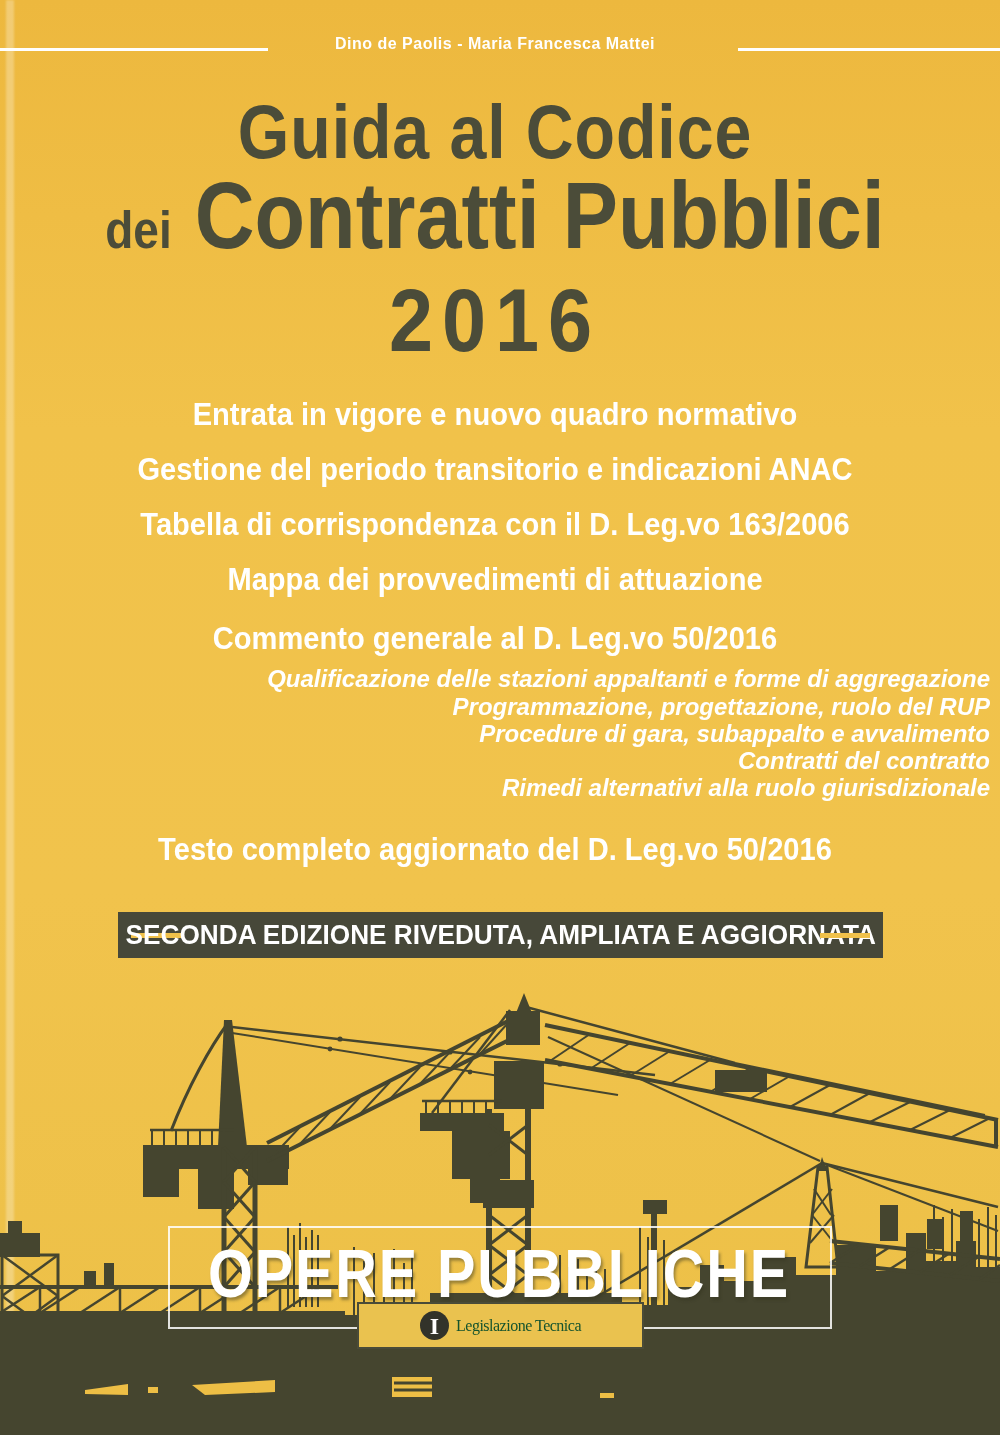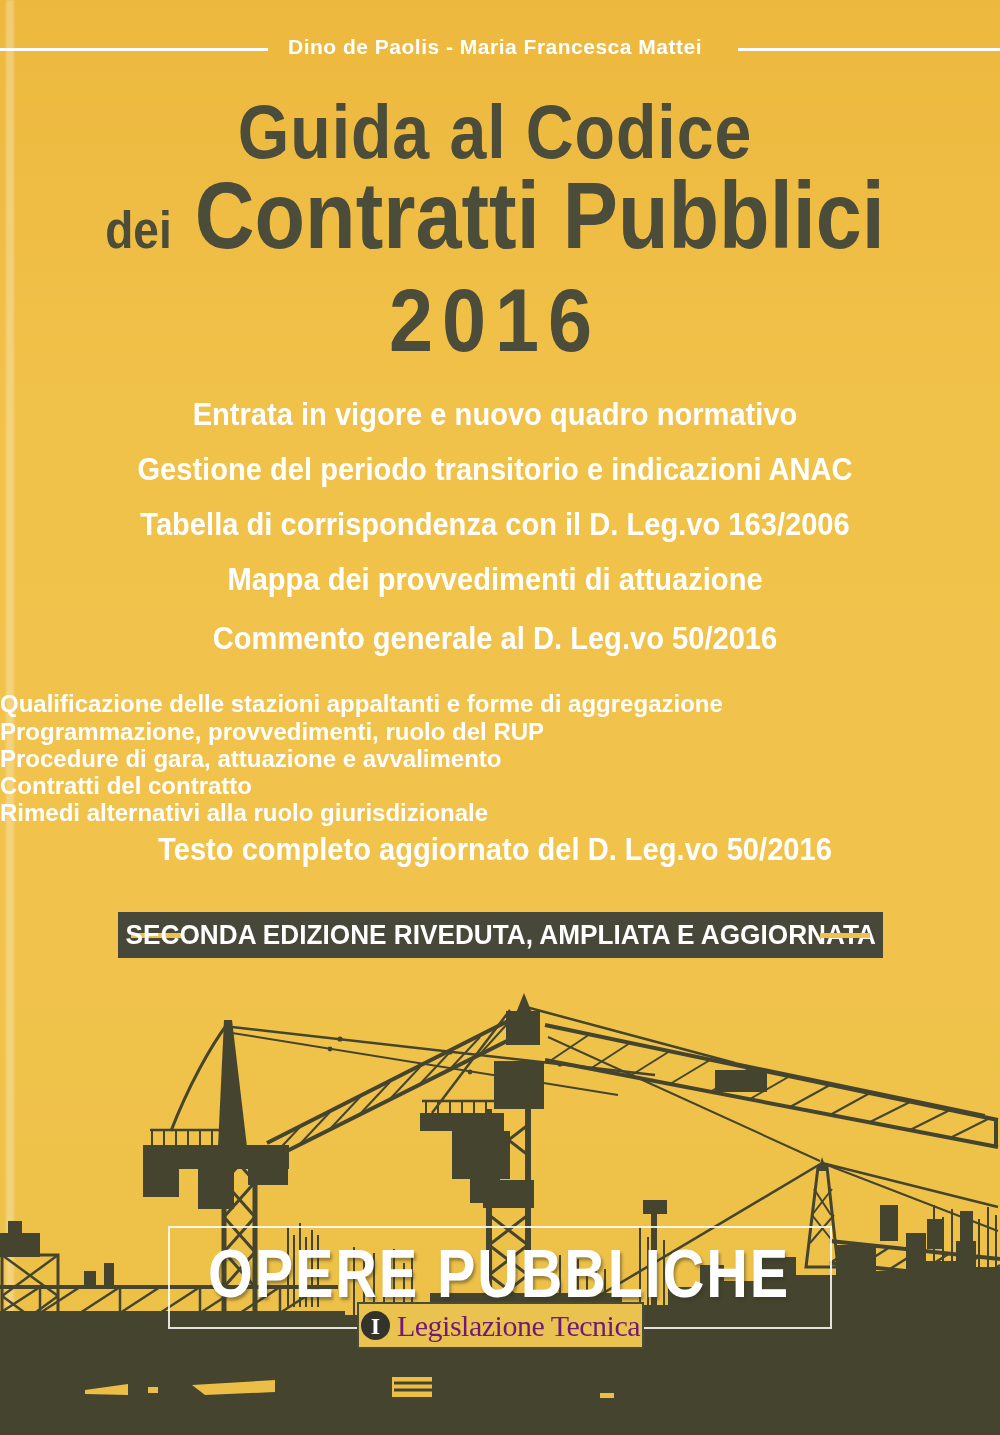--- a/index.html
+++ b/index.html
@@ -8,34 +8,34 @@
     background:linear-gradient(180deg,#edb83e 0%,#f1c24a 30%,#f1c34c 62%,#ecc047 100%);
     font-family:"Liberation Sans",sans-serif;
   }
   .spine-light{position:absolute;left:6px;top:0;width:8px;height:100%;
     background:rgba(255,255,255,.28);filter:blur(1px);}
   
   .rule{position:absolute;top:48px;height:3px;background:#fff;}
   .rule.left{left:0;width:268px;}
   .rule.right{left:738px;width:262px;}
   .authors{position:absolute;top:35px;left:0;width:990px;text-align:center;
-    color:#fff;font-size:21px;font-weight:bold;letter-spacing:.5px;}
+    color:#fff;font-size:16px;font-weight:bold;letter-spacing:.5px;}
   
   .t-line{position:absolute;left:0;width:990px;text-align:center;color:#4b4c39;
     font-weight:bold;line-height:1;white-space:nowrap;}
   .t1{top:96px;font-size:72px;letter-spacing:1px;transform:scale(.92,1.05);}
   .t2{top:170px;font-size:90px;letter-spacing:0;transform:scale(.92,1.05);}
   .t2 .small{font-size:50px;font-weight:bold;}
   .t3{top:276px;font-size:88px;letter-spacing:10px;transform:scale(.9,1.02);}
   
   .feat{position:absolute;left:0;width:990px;text-align:center;color:#fff;
     font-weight:bold;font-size:30px;line-height:1.1;white-space:nowrap;
     transform:scale(.97,1.03);}
-  .sub{position:absolute;left:0;width:990px;text-align:left;color:#fff;
-    font-weight:bold;font-size:24px;line-height:1.05;white-space:nowrap;margin-top:25px;}
+  .sub{position:absolute;left:0;width:990px;text-align:right;color:#fff;
+    font-weight:bold;font-style:italic;font-size:24px;line-height:1.05;white-space:nowrap;}
   
   .banner{position:absolute;left:118px;top:912px;width:765px;height:46px;
     background:#474839;display:flex;align-items:center;justify-content:center;}
   .banner .txt{color:#fff;font-weight:bold;font-size:27px;letter-spacing:0;
     transform:scale(.97,1);white-space:nowrap;}
   .dash{position:absolute;top:21px;width:50px;height:5px;background:#f0c14a;}
   .dash.l{left:13px;} .dash.r{right:13px;}
   
   .silhouette{position:absolute;left:0;top:975px;width:1000px;height:460px;}
   
@@ -44,21 +44,21 @@
   .series-title{position:absolute;left:168px;top:1238px;width:662px;text-align:center;
     color:#fff;font-weight:bold;font-size:62px;letter-spacing:2px;white-space:nowrap;
     transform:scale(.93,1.1);text-shadow:2px 3px 3px rgba(50,50,30,.45);}
   
   .badge{position:absolute;left:357px;top:1302px;width:287px;height:47px;
     background:#eac24f;border:2px solid #4a4b38;box-sizing:border-box;
     display:flex;align-items:center;justify-content:center;gap:7px;}
   .badge .logo{width:29px;height:29px;border-radius:50%;background:#32332a;
     color:#fff;display:flex;align-items:center;justify-content:center;
     font-family:"Liberation Serif",serif;font-weight:bold;font-size:24px;line-height:1;}
-  .badge .pname{font-family:"Liberation Serif",serif;color:#701a75;font-size:30px;
+  .badge .pname{font-family:"Liberation Serif",serif;color:#14532d;font-size:16px;
     letter-spacing:-.5px;white-space:nowrap;}
 </style>
 </head>
 <body>
 
 <div class="page">
   <div class="spine-light"></div>
 
   <div class="rule left"></div>
   <div class="rule right"></div>
@@ -68,22 +68,22 @@
   <div class="t-line t2"><span class="small">dei</span> <span>Contratti Pubblici</span></div>
   <div class="t-line t3">2016</div>
 
   <div class="feat" style="top:398px">Entrata in vigore e nuovo quadro normativo</div>
   <div class="feat" style="top:453px">Gestione del periodo transitorio e indicazioni ANAC</div>
   <div class="feat" style="top:508px">Tabella di corrispondenza con il D. Leg.vo 163/2006</div>
   <div class="feat" style="top:563px">Mappa dei provvedimenti di attuazione</div>
   <div class="feat" style="top:622px">Commento generale al D. Leg.vo 50/2016</div>
 
   <div class="sub" style="top:666px">Qualificazione delle stazioni appaltanti e forme di aggregazione</div>
-  <div class="sub" style="top:694px">Programmazione, provvedimenti, ruolo del RUP</div>
-  <div class="sub" style="top:721px">Procedure di gara, attuazione e avvalimento</div>
+  <div class="sub" style="top:694px">Programmazione, progettazione, ruolo del RUP</div>
+  <div class="sub" style="top:721px">Procedure di gara, subappalto e avvalimento</div>
   <div class="sub" style="top:748px">Contratti del contratto</div>
   <div class="sub" style="top:775px">Rimedi alternativi alla ruolo giurisdizionale</div>
 
   <div class="feat" style="top:833px">Testo completo aggiornato del D. Leg.vo 50/2016</div>
 
   <div class="banner">
     <div class="dash l"></div>
     <span class="txt">SECONDA EDIZIONE RIVEDUTA, AMPLIATA E AGGIORNATA</span>
     <div class="dash r"></div>
   </div>

